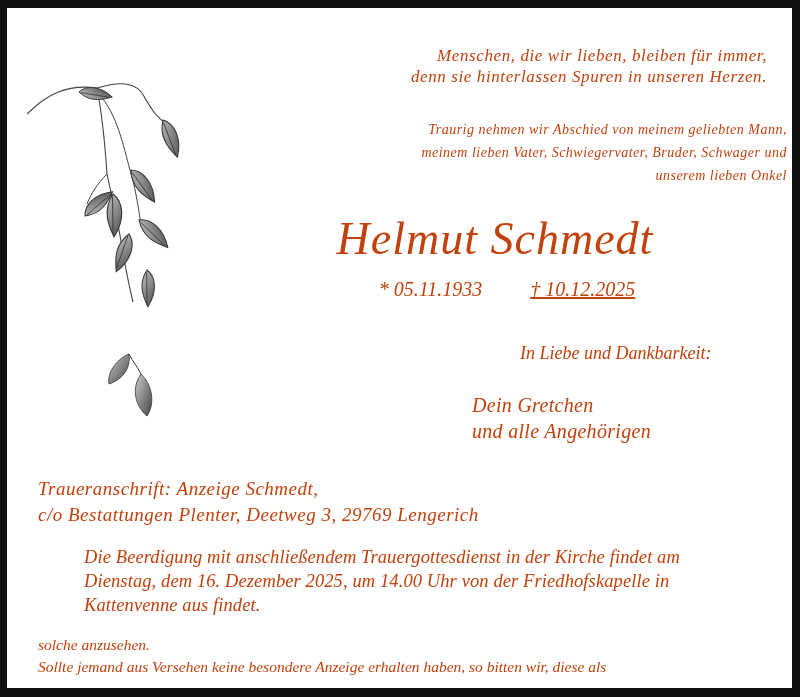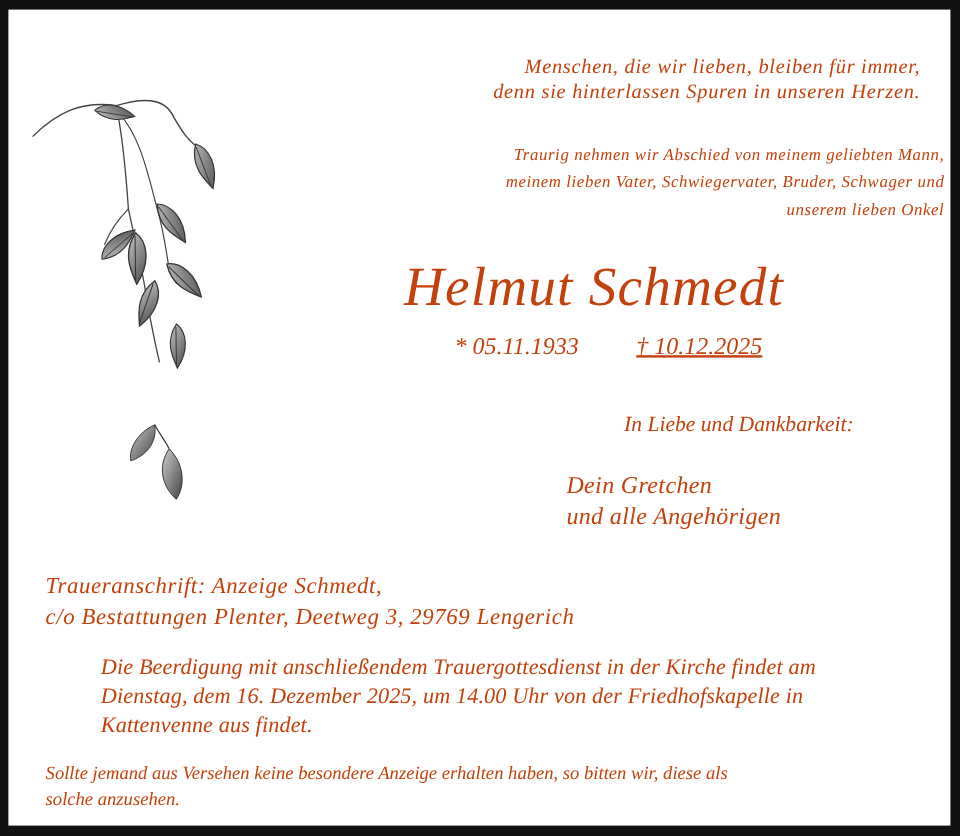--- a/index.html
+++ b/index.html
@@ -96,17 +96,17 @@
     <span class="line">c/o Bestattungen Plenter, Deetweg 3, 29769 Lengerich</span>
   </p>
 
   <p class="abs funeral it">
     <span class="line">Die Beerdigung mit anschließendem Trauergottesdienst in der Kirche findet am</span>
     <span class="line">Dienstag, dem 16. Dezember 2025, um 14.00 Uhr von der Friedhofskapelle in</span>
     <span class="line">Kattenvenne aus findet.</span>
   </p>
 
   <p class="abs note it">
+    <span class="line">solche anzusehen.</span>
     <span class="line">Sollte jemand aus Versehen keine besondere Anzeige erhalten haben, so bitten wir, diese als</span>
-    <span class="line">solche anzusehen.</span>
   </p>
 
 </div>
 
 </body></html>

